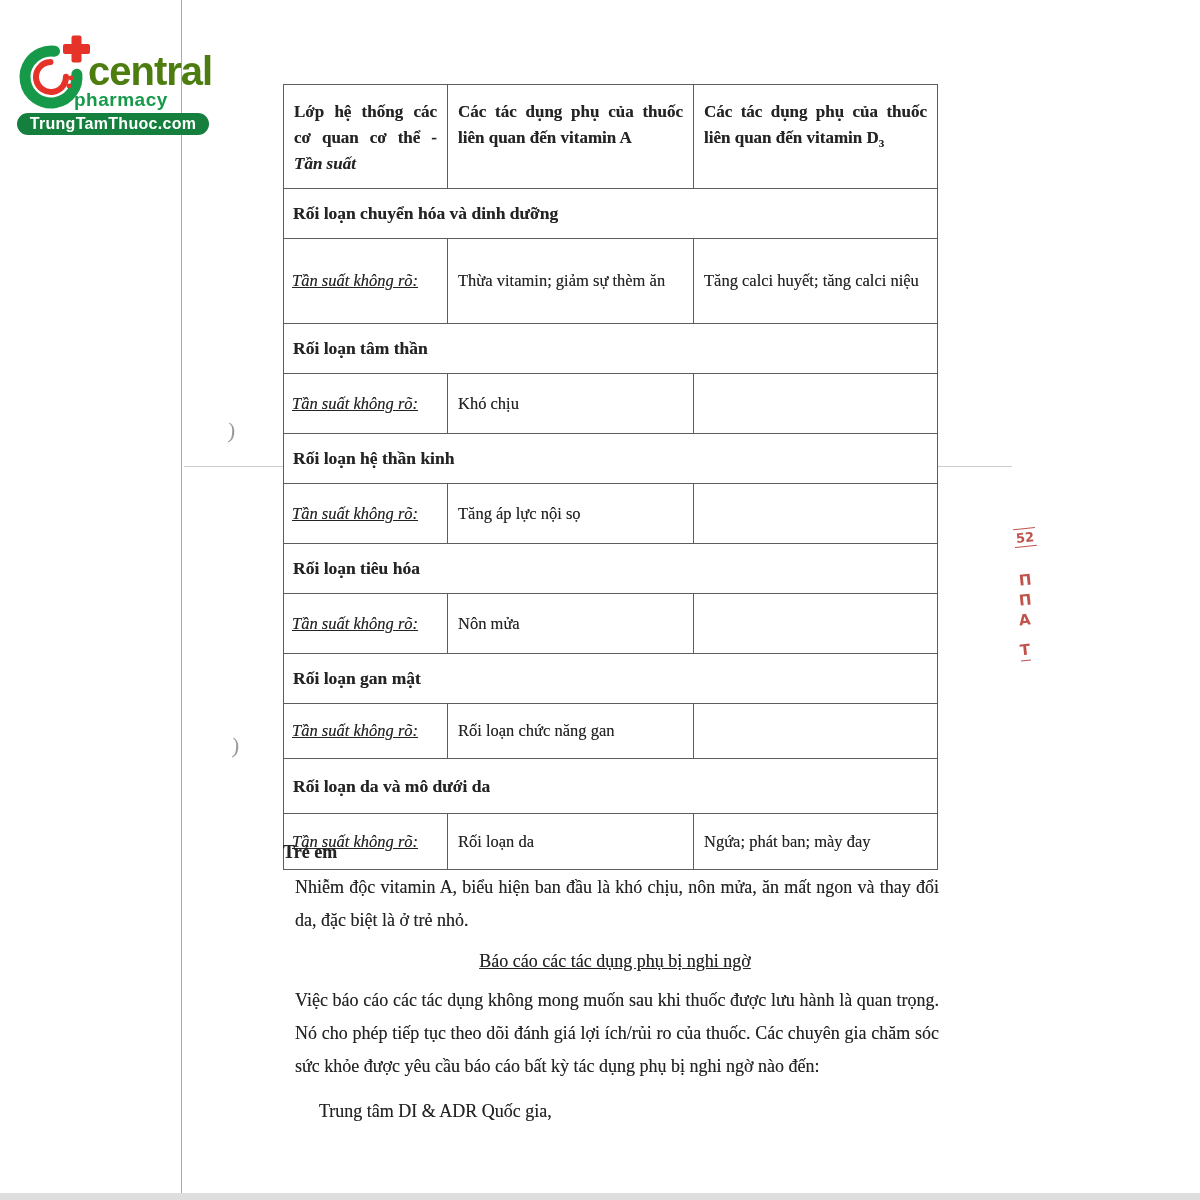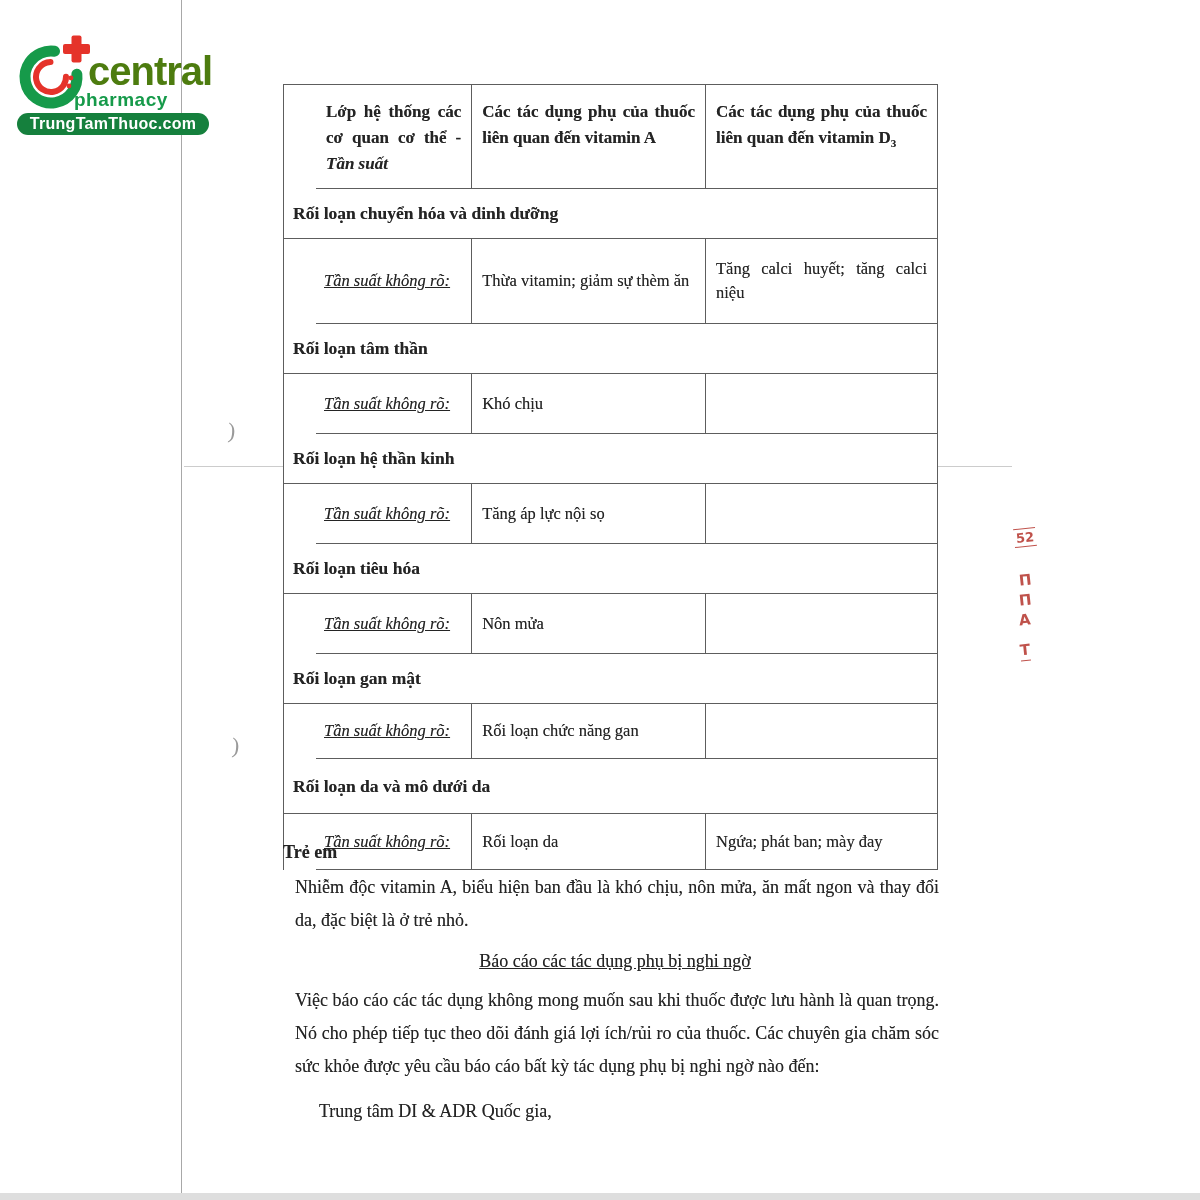--- a/index.html
+++ b/index.html
@@ -29,21 +29,21 @@
     color:#ffffff;font-size:16px;font-weight:bold;display:flex;align-items:center;justify-content:center;letter-spacing:.3px;
   }
 
   
   .adr-table{position:absolute;left:283px;top:84px;width:654px;border-top:1.5px solid #5d5d5d;border-left:1.5px solid #5d5d5d;font-size:17px;}
   .trow{display:flex;}
   .cell{
     border-right:1.5px solid #5d5d5d;border-bottom:1.5px solid #5d5d5d;box-sizing:border-box;
     display:flex;flex-direction:column;justify-content:center;padding:4px 10px;
   }
-  .c1{width:164px;margin-left:32px;} .c2{width:246px;} .c3{width:244px;} .full{width:654px;}
+  .c1{width:164px;} .c2{width:246px;} .c3{width:244px;} .full{width:654px;}
   .hdr .cell{justify-content:flex-start;padding-top:14px;font-weight:bold;text-align:justify;line-height:26px;}
   .h-hdr{height:104px;} .h-sec{height:50px;} .h-sec-l{height:55px;}
   .h-r0{height:85px;} .h-r{height:60px;} .h-r4{height:55px;} .h-r5{height:56px;}
   .sec-title{font-weight:bold;font-size:17.5px;padding-left:9px;}
   .freq{font-style:italic;font-size:16.5px;padding-left:8px;text-decoration:underline;}
   .dcell{font-size:16.5px;line-height:24px;}
   .just{text-align:justify;}
   sub{font-size:11px;}
 
   

